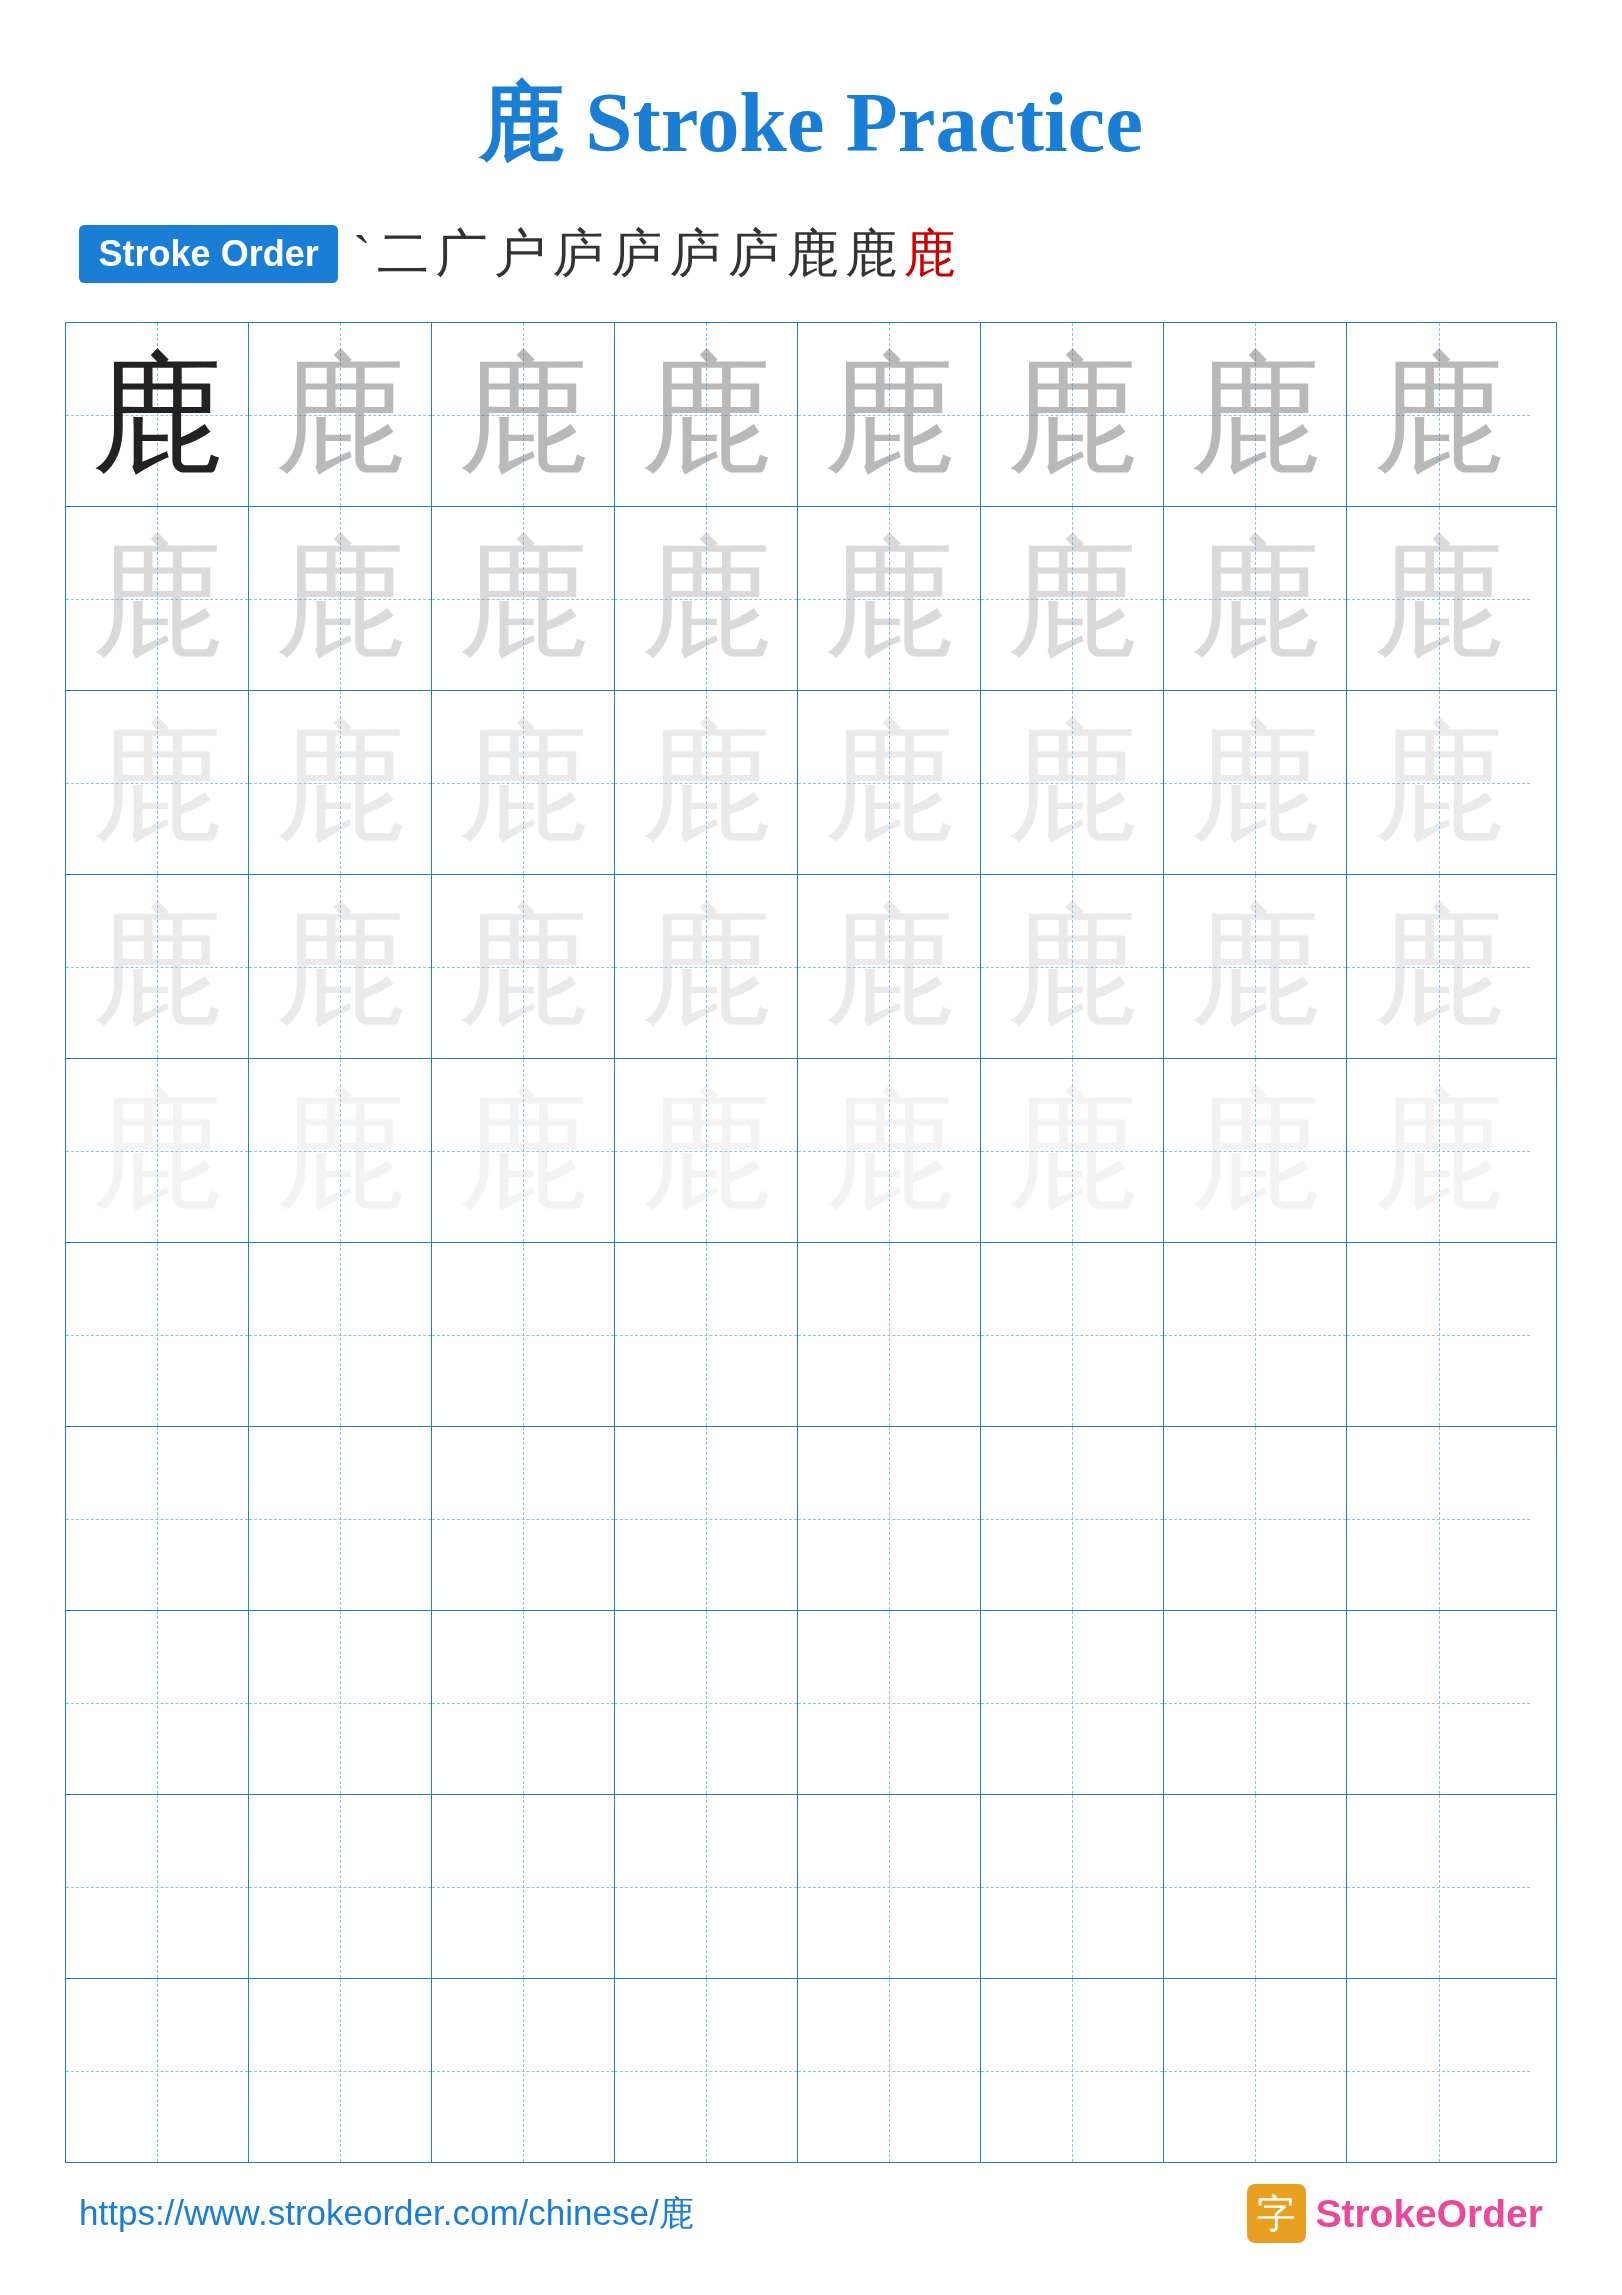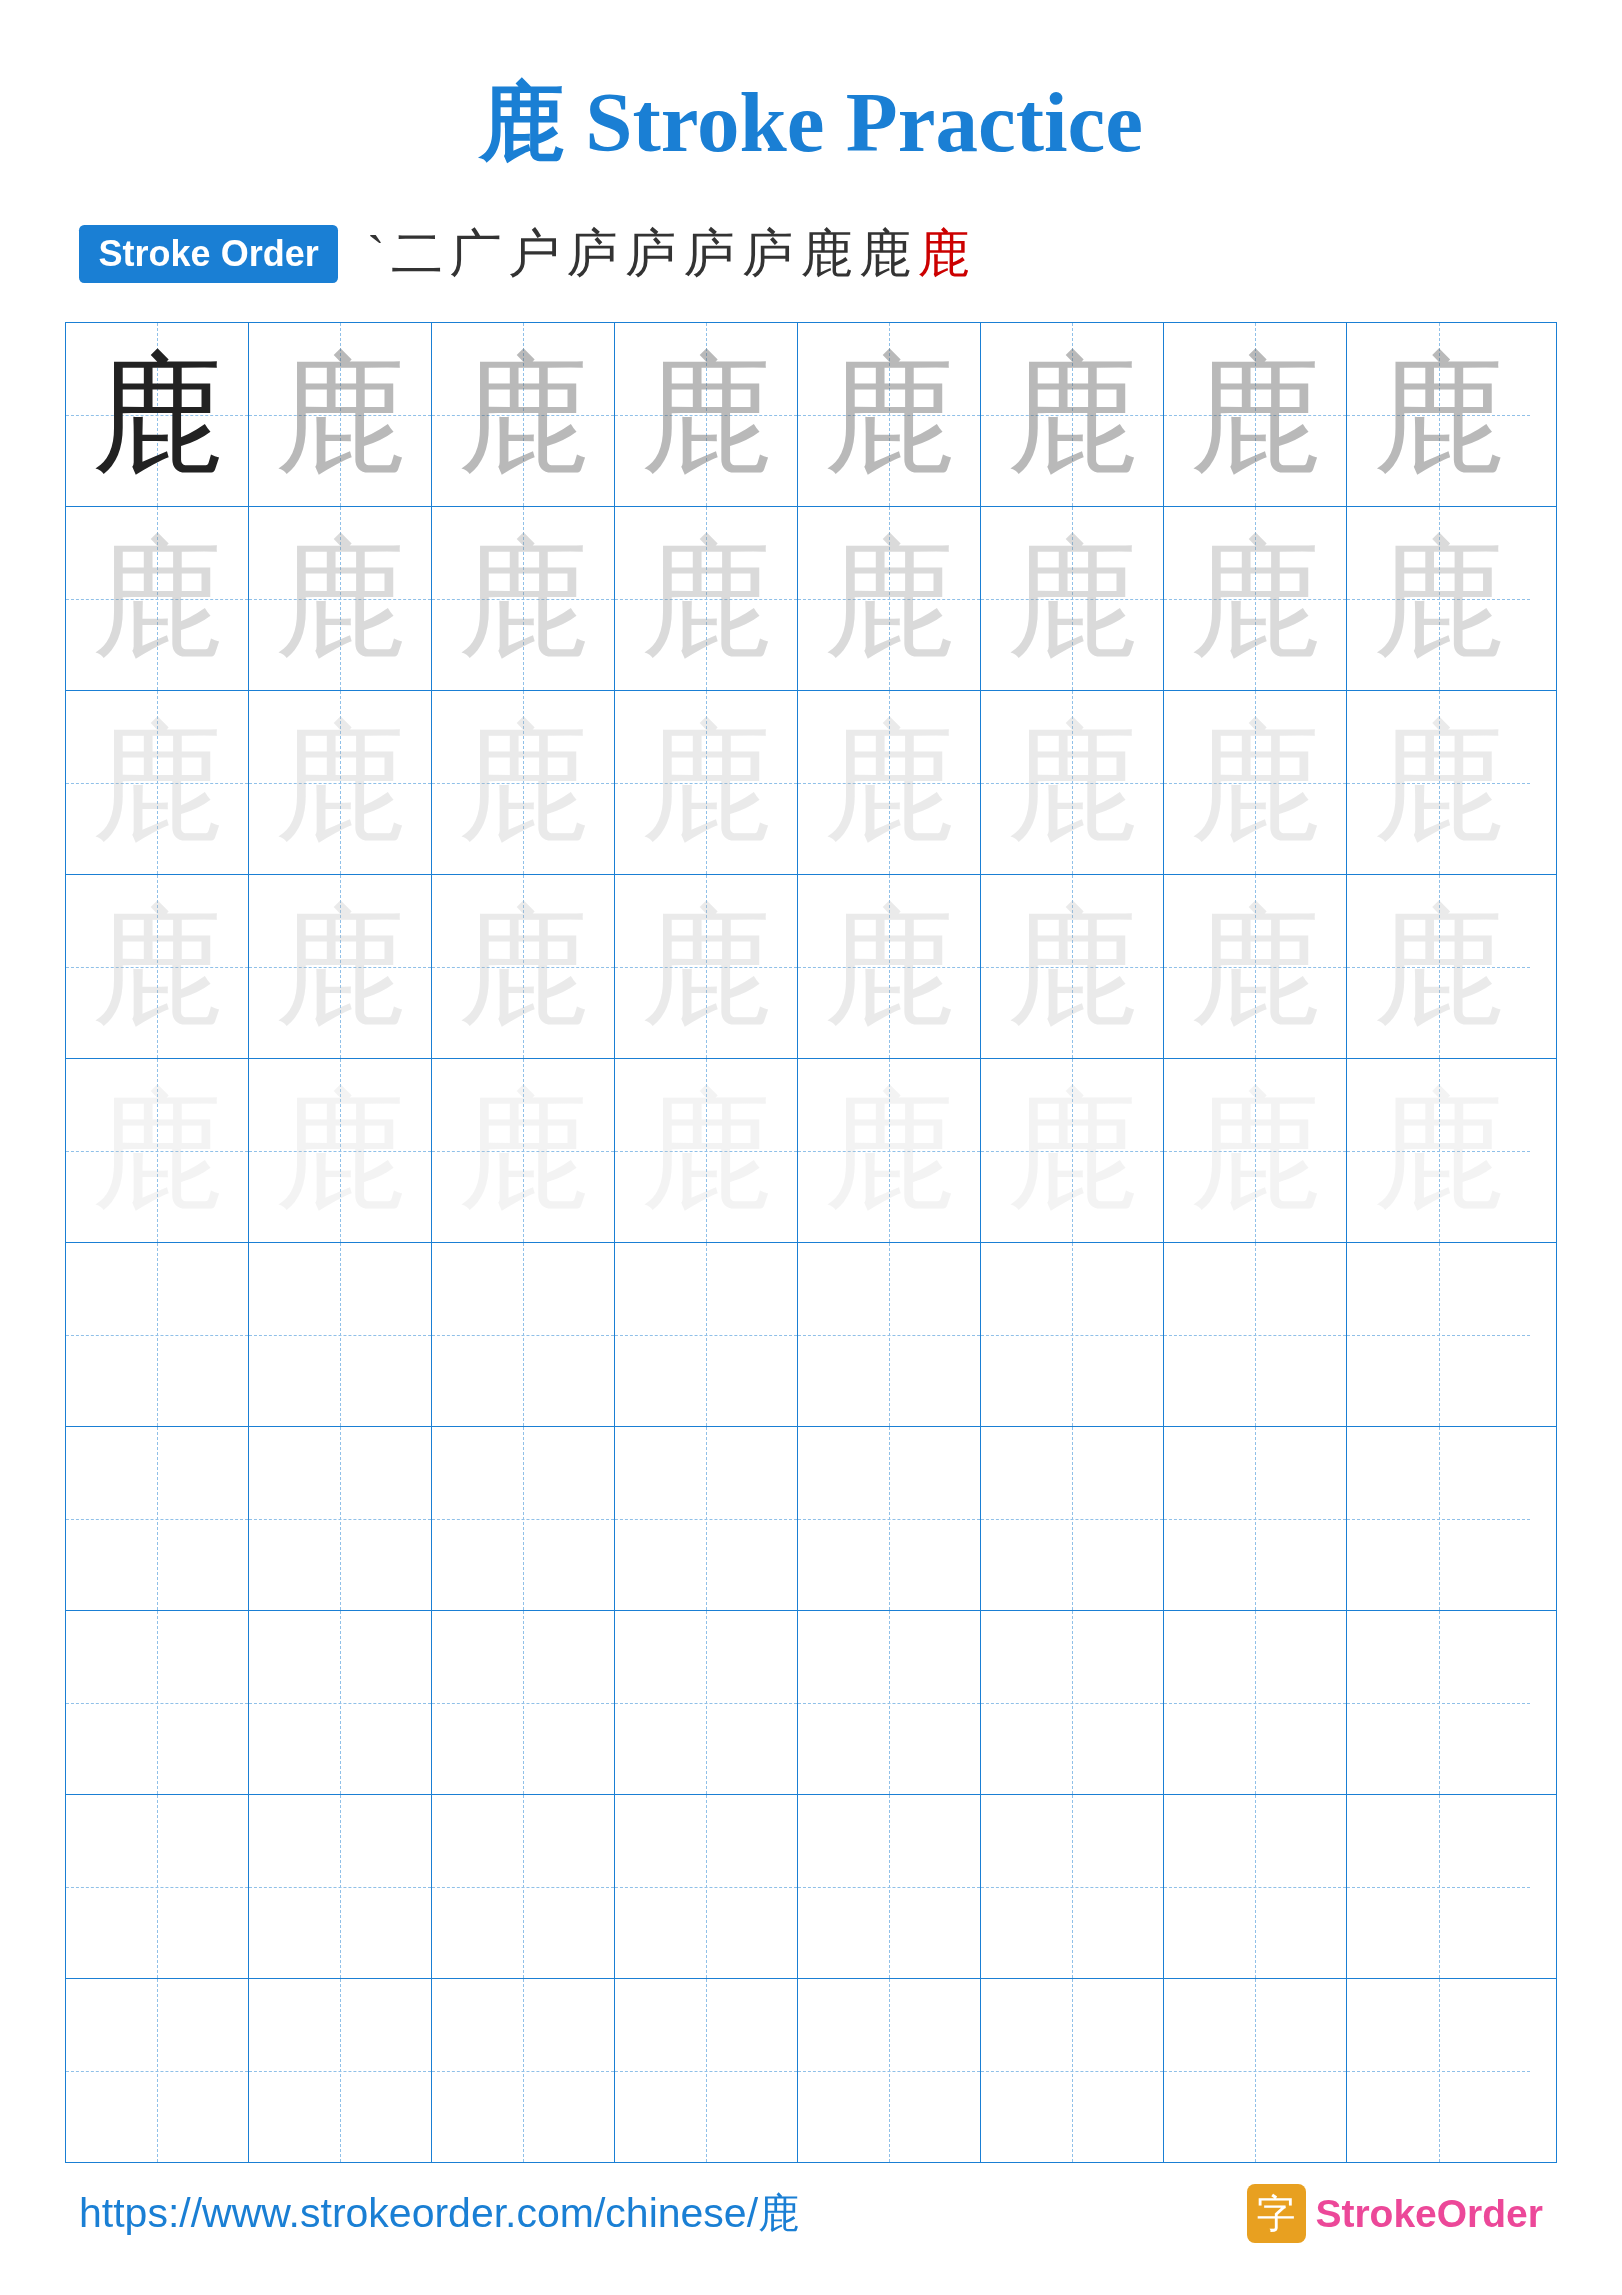--- a/index.html
+++ b/index.html
@@ -23,21 +23,21 @@
 
     .page-title .char {
       color: #1a7fd4;
     }
 
     .stroke-order-section {
       display: flex;
       align-items: center;
       padding: 0 79px;
       margin-bottom: 33px;
-      gap: 29px;
+      gap: 15px;
     }
 
     .stroke-order-badge {
       background: #1a7fd4;
       color: white;
       font-size: 36px;
       font-weight: bold;
       padding: 7.9px 19.6px;
       border-radius: 5.2px;
       white-space: nowrap;
@@ -155,21 +155,21 @@
       left: 0;
       right: 0;
       display: flex;
       justify-content: space-between;
       align-items: center;
       padding: 0 79px;
     }
 
     .footer-url {
       color: #1a7fd4;
-      font-size: 41px;
+      font-size: 35px;
       font-family: sans-serif;
       text-decoration: none;
     }
 
     .footer-logo {
       display: flex;
       align-items: center;
       gap: 9.8px;
     }
 

